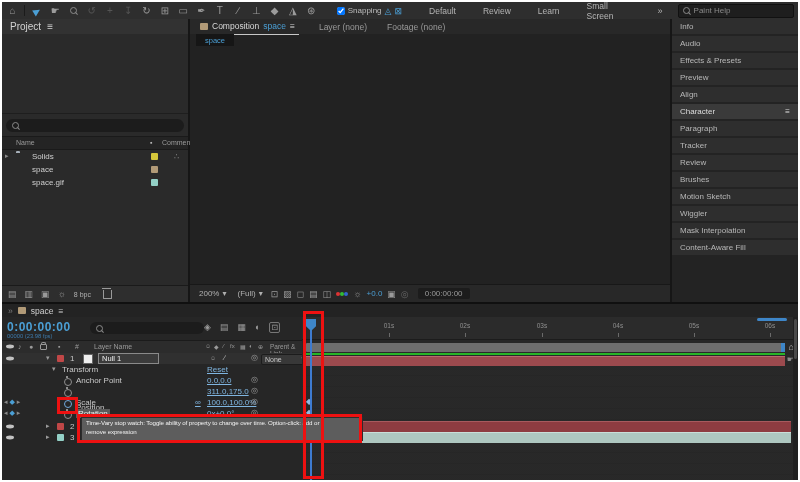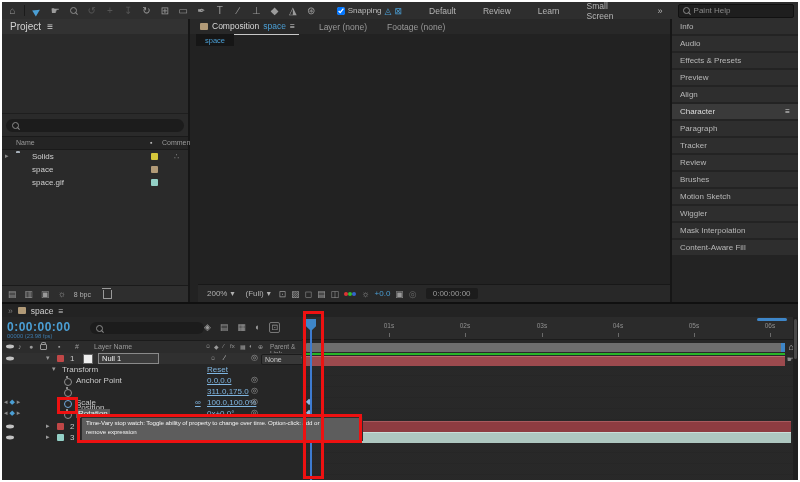--- a/index.html
+++ b/index.html
@@ -78,21 +78,21 @@
      176px 176px 0 rgba(255,255,255,.6), 206px 190px 0 rgba(255,255,255,.75), 240px 172px 0 rgba(255,255,255,.6),
      272px 186px 0 rgba(255,255,255,.8), 300px 162px 0 rgba(255,255,255,.65), 312px 122px 0 rgba(255,255,255,.8),
      292px 92px 0 rgba(255,255,255,.6), 256px 142px 0 rgba(255,255,255,.7), 14px 132px 0 rgba(255,255,255,.75),
      200px 60px 0 rgba(255,255,255,.5), 236px 96px 0 rgba(255,255,255,.5), 74px 70px 0 rgba(255,255,255,.5);}
   .bigstar{position:absolute;left:27px;top:57px;width:3px;height:3px;border-radius:50%;background:#fff;
            box-shadow:0 0 4px 1px rgba(255,255,255,.9);z-index:3;}
   .timeword{position:absolute;left:84px;top:80px;z-index:4;font-family:"DejaVu Serif",serif;font-style:italic;
             font-size:40px;color:#fff;letter-spacing:-2px;text-shadow:0 0 7px rgba(255,255,255,.35);}
   .selbox{position:absolute;left:144px;top:108px;width:56px;height:58px;border:1px solid rgba(235,70,55,.6);z-index:5;}
   .handle{position:absolute;width:5px;height:5px;background:rgba(231,62,50,.95);}
-  .v-footer{position:absolute;bottom:0;left:8px;right:0;height:17px;background:#282828;border-top:1px solid #181818;
+  .v-footer{position:absolute;bottom:0;left:0;right:0;height:17px;background:#282828;border-top:1px solid #181818;
             display:flex;align-items:center;gap:5px;padding:0 6px;font-size:8px;color:#b0b0b0;}
   .v-dd{display:flex;align-items:center;gap:3px;padding:0 3px;}
   .vicon{color:#9a9a9a;font-size:9px;}
   .rgbdot{width:4px;height:4px;border-radius:50%;background:#d33;box-shadow:4px 0 0 #3b3,8px 0 0 #36c;margin-right:8px;}
   .expo{color:#4b9fd5;}
   .v-tc{background:#1c1c1c;border-radius:2px;padding:1px 7px;color:#9a9a9a;margin-left:4px;}
   
   .rightpanel{position:absolute;top:17px;right:0;width:126px;height:283px;background:#232323;border-left:2px solid #161616;}
   .rp-tab{height:15px;margin:0 0 2px 0;background:#2e2e2e;display:flex;align-items:center;justify-content:space-between;
           padding:0 8px;font-size:8px;color:#b8b8b8;}

